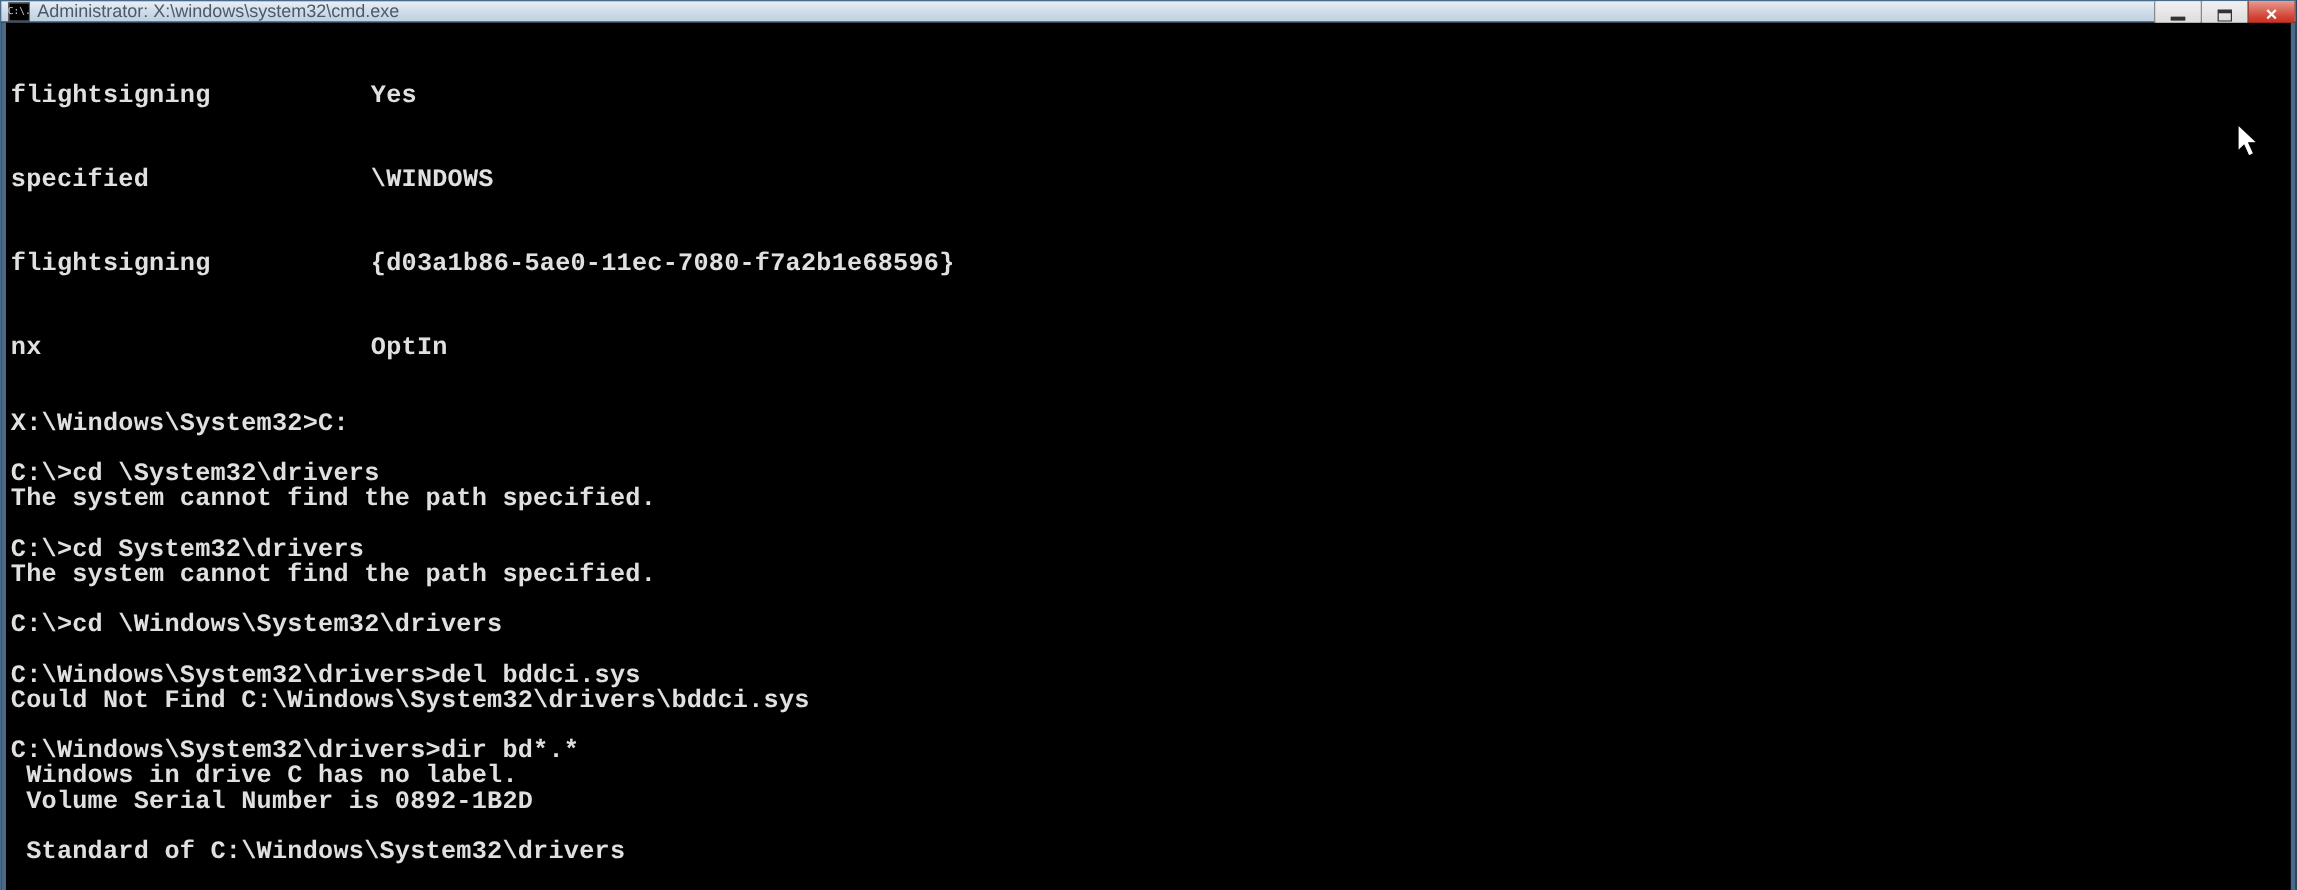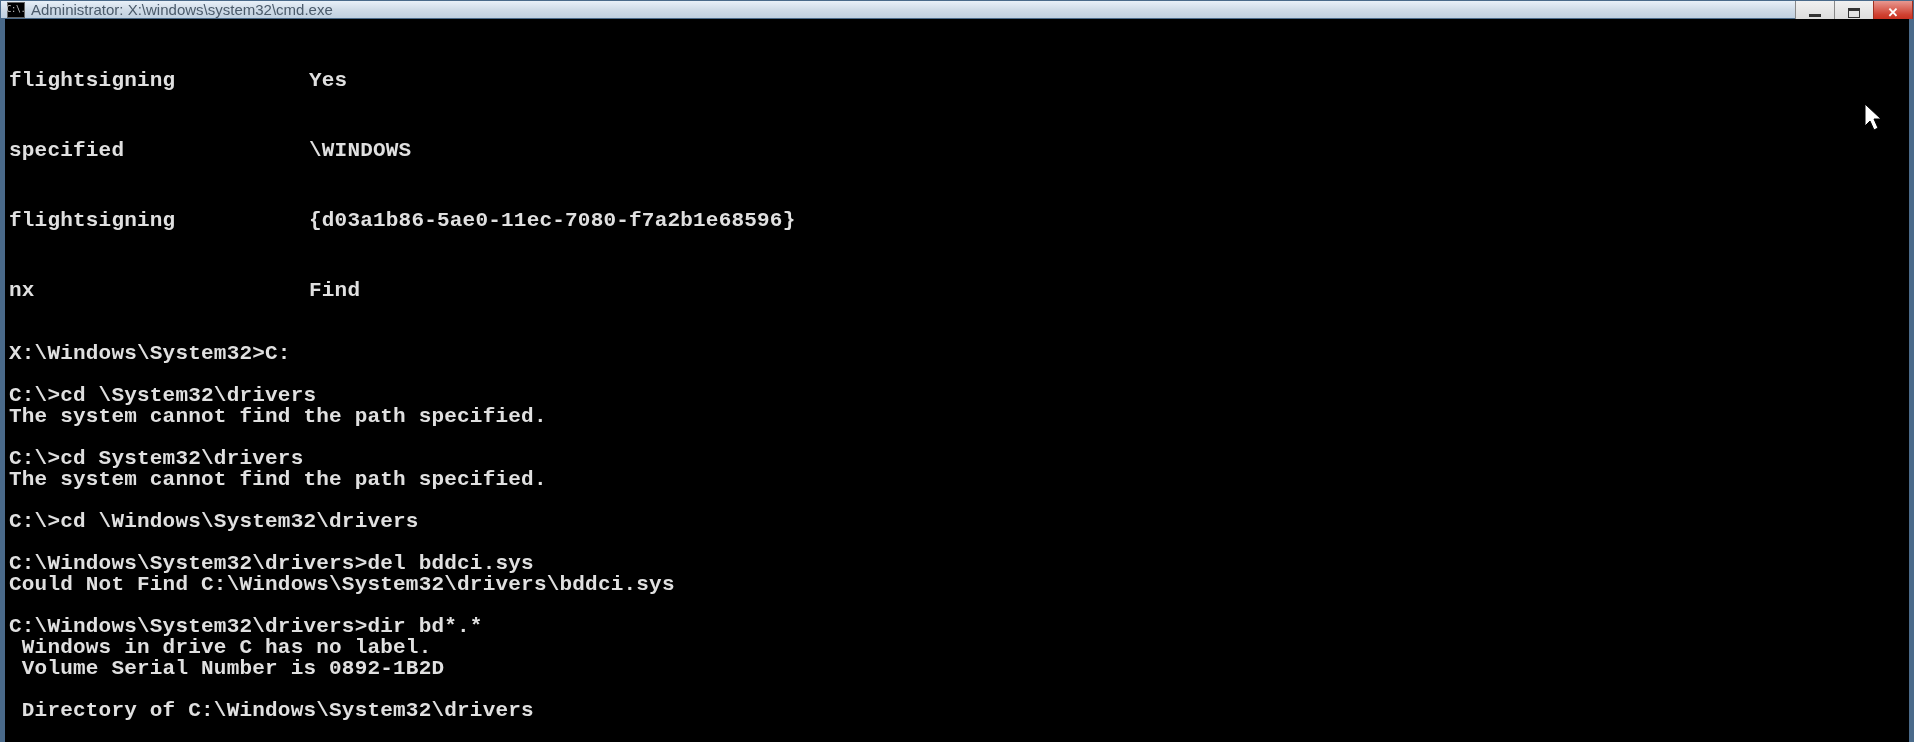--- a/index.html
+++ b/index.html
@@ -143,40 +143,40 @@
       <div class="window-btn close">
           <div class="btn-inner-close">✕</div>
         </div>
     </div>
   </div>
 
   <div class="terminal">
 <span class="kv-row"><span class="kv-key">flightsigning</span><span>Yes</span></span>
 <span class="kv-row"><span class="kv-key">specified</span><span>\WINDOWS</span></span>
 <span class="kv-row"><span class="kv-key">flightsigning</span><span>{d03a1b86-5ae0-11ec-7080-f7a2b1e68596}</span></span>
-<span class="kv-row"><span class="kv-key">nx</span><span>Find</span></span>
+<span class="kv-row"><span class="kv-key">nx</span><span>OptIn</span></span>
 
 <span>X:\Windows\System32&gt;C:</span>
 
 <span>C:\&gt;cd \System32\drivers</span>
 <span>The system cannot find the path specified.</span>
 
 <span>C:\&gt;cd System32\drivers</span>
 <span>The system cannot find the path specified.</span>
 
 <span>C:\&gt;cd \Windows\System32\drivers</span>
 
 <span>C:\Windows\System32\drivers&gt;del bddci.sys</span>
 <span>Could Not Find C:\Windows\System32\drivers\bddci.sys</span>
 
 <span>C:\Windows\System32\drivers&gt;dir bd*.*</span>
 <span> Windows in drive C has no label.</span>
 <span> Volume Serial Number is 0892-1B2D</span>
 
-<span> Directory of C:\Windows\System32\drivers</span>
+<span> Standard of C:\Windows\System32\drivers</span>
 
 
 
 
     <div class="mouse-cursor">
       <svg width="20" height="28" viewBox="0 0 20 28">
         <path d="M0,0 L0,22 L5,17 L9,26 L13,24 L9,15 L16,15 Z" fill="#fff" stroke="#000" stroke-width="1"></path>
       </svg>
     </div>
   </div>

